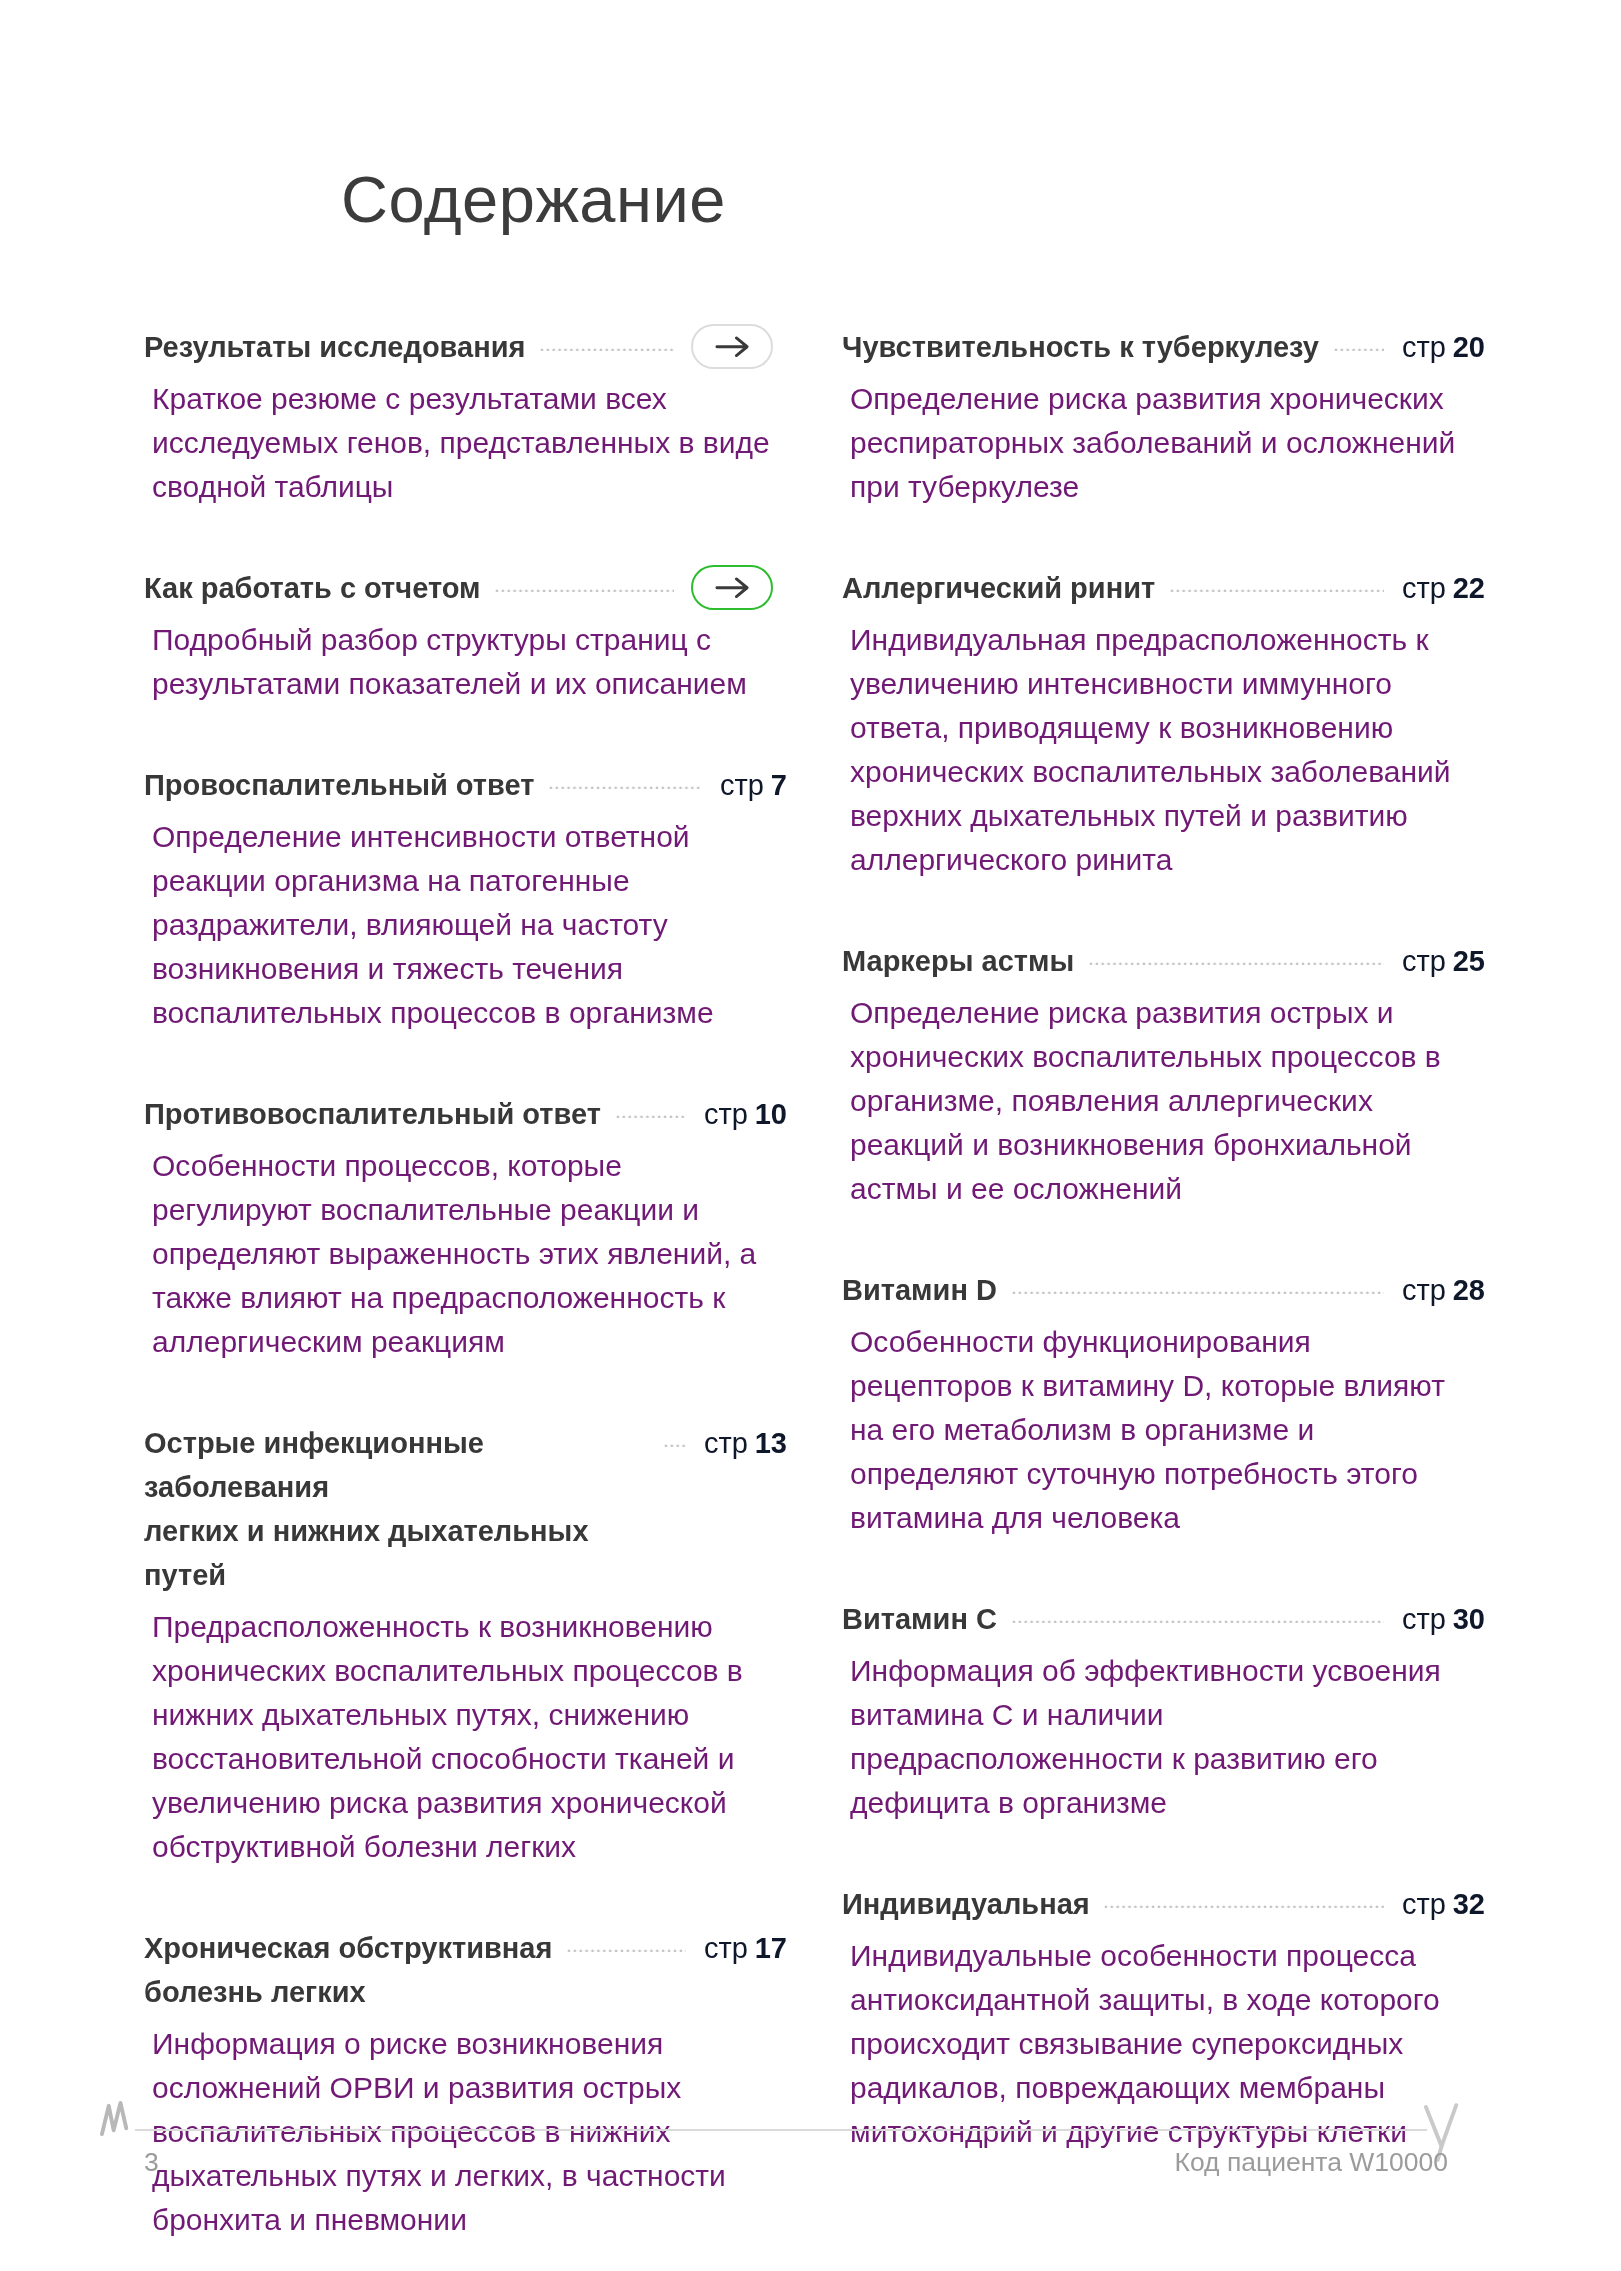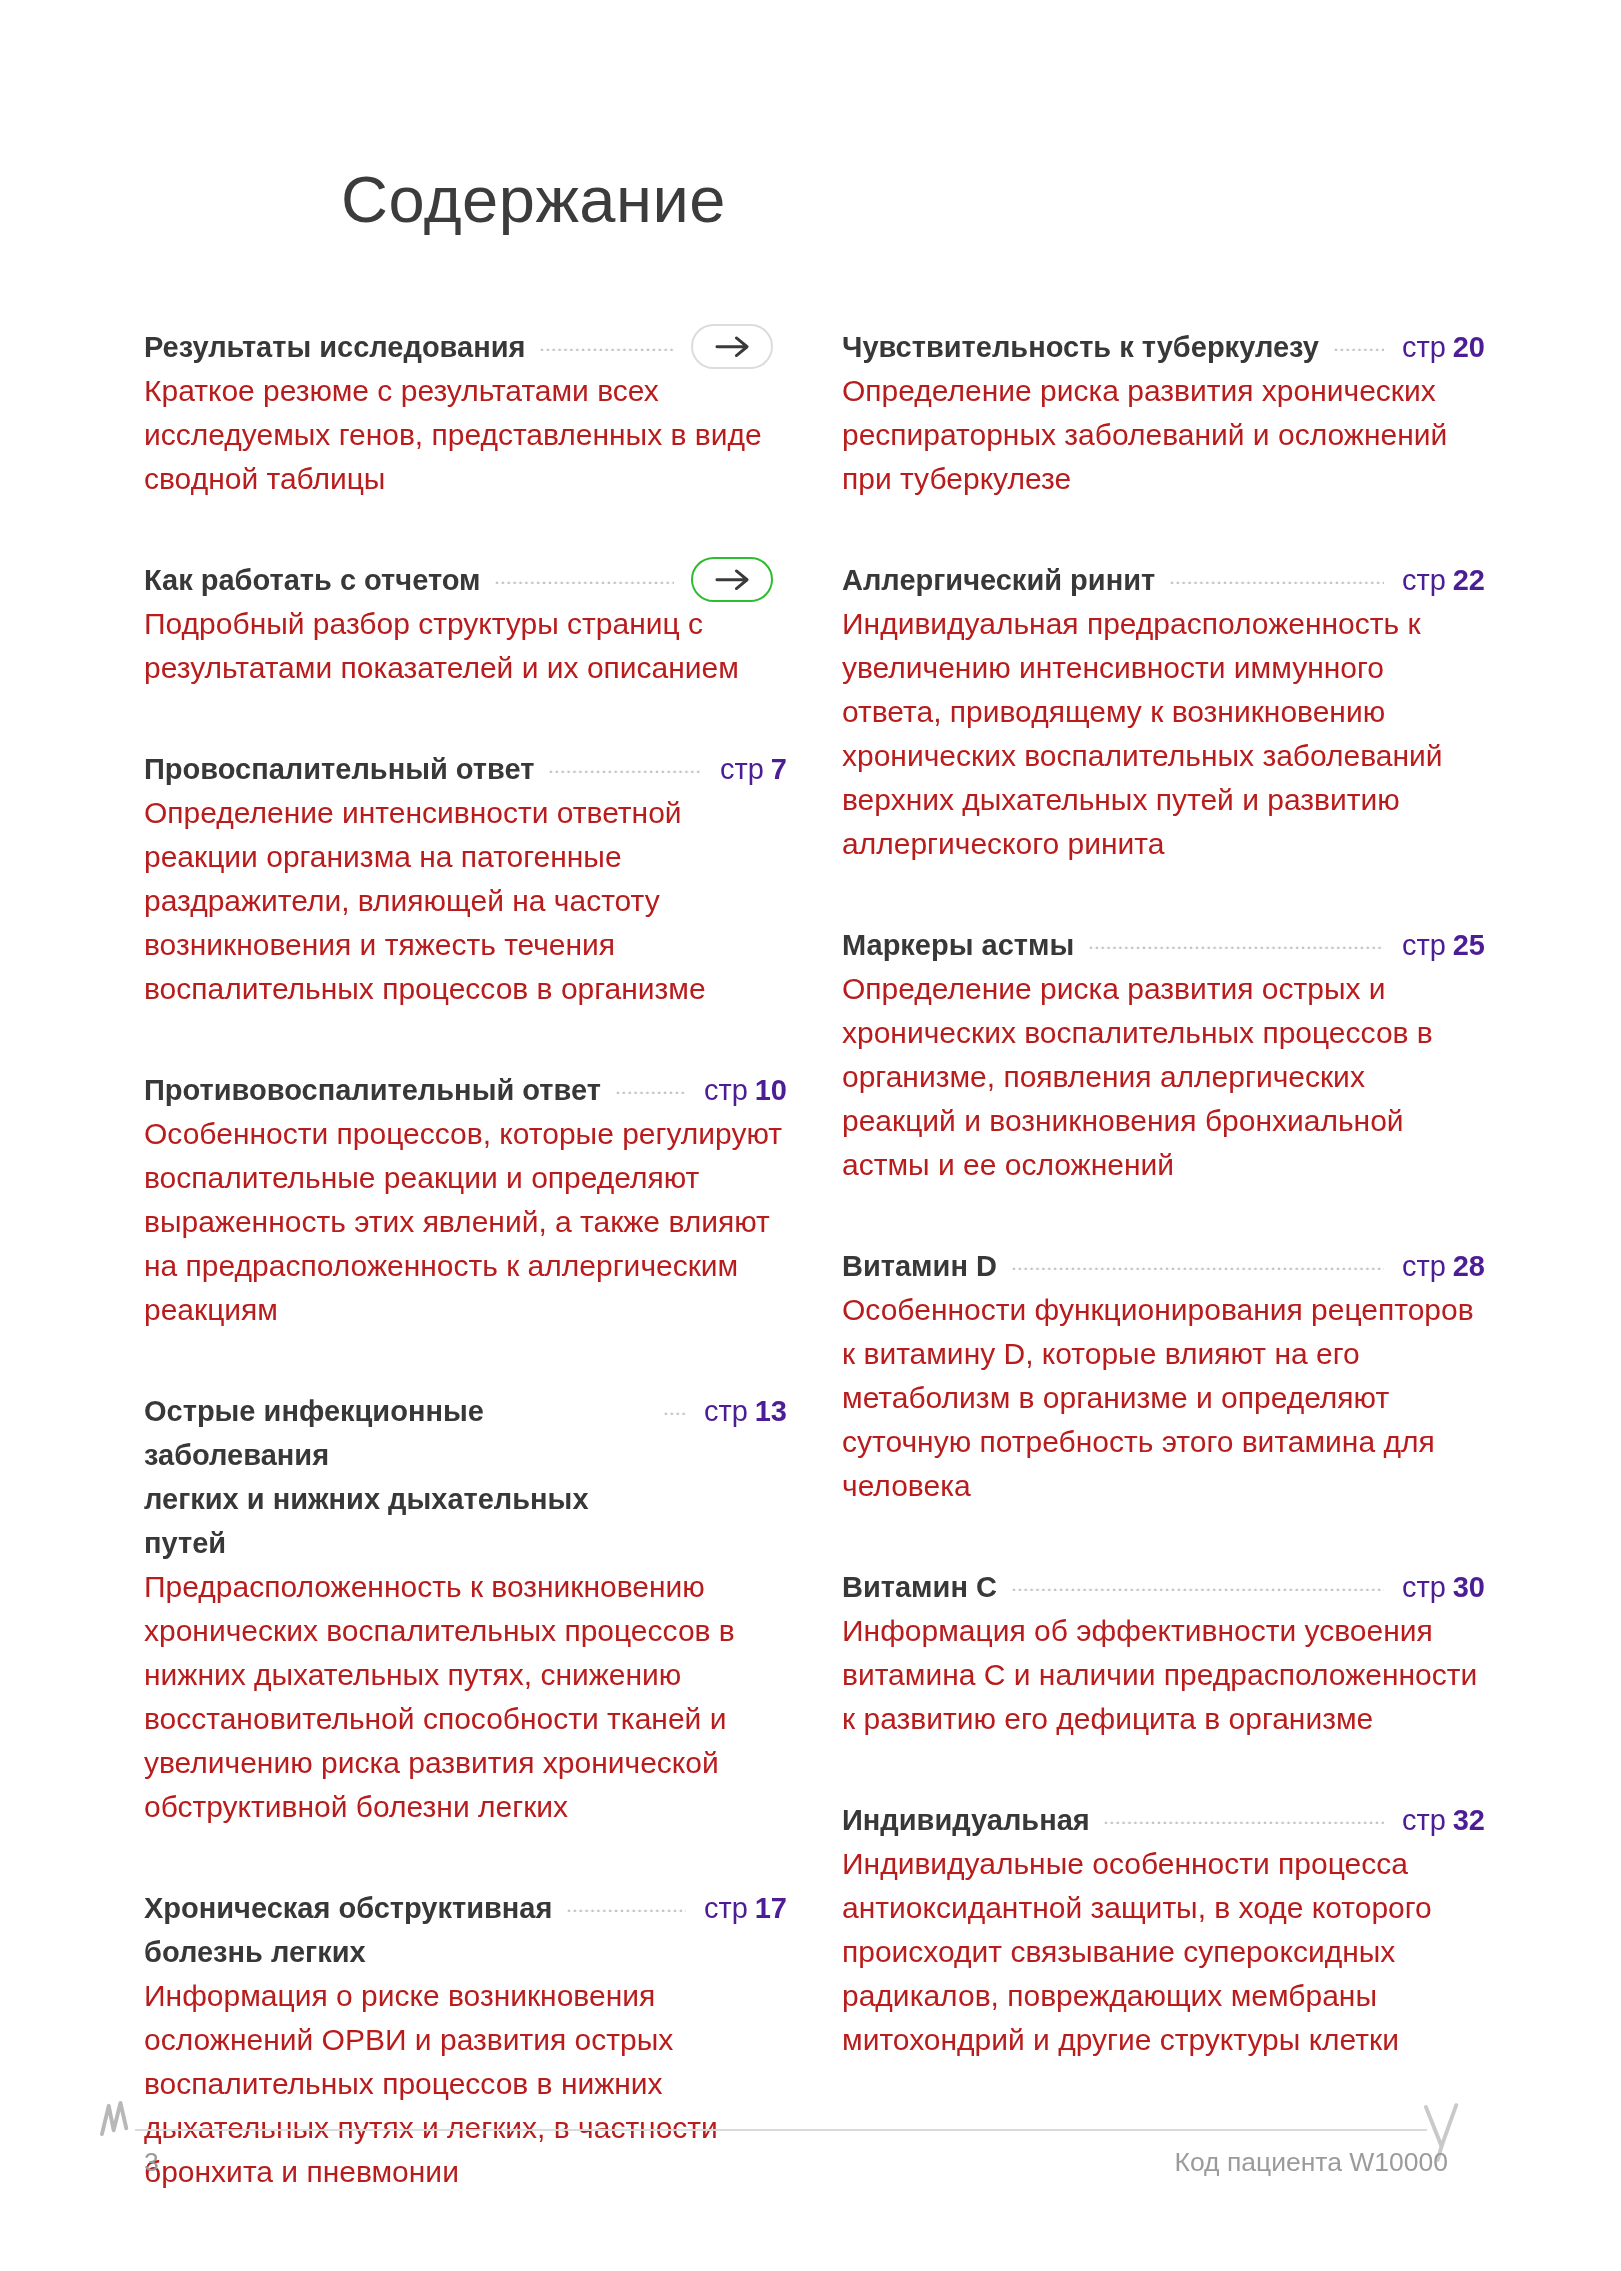--- a/index.html
+++ b/index.html
@@ -21,32 +21,32 @@
   .entry-head{display:flex;align-items:flex-start}
   .entry-title{
     margin:0;font-size:29px;line-height:44px;font-weight:700;color:#383838;
     white-space:pre-line;cursor:pointer;
   }
   .leader{
     flex:1 1 auto;min-width:23.5px;height:3.9px;margin:22.5px 17.6px 0 13.7px;
     background-image:radial-gradient(circle,#c3c3c3 1.4px,rgba(0,0,0,0) 1.6px);
     background-size:5.9px 3.9px;background-repeat:repeat-x;background-position:left center;
   }
-  .page-ref{font-size:29px;line-height:44px;white-space:nowrap;color:#4c1d95;flex:none}
+  .page-ref{font-size:29px;line-height:44px;white-space:nowrap;color:#0f172a;flex:none}
   .page-word{font-weight:400}
   .page-num{font-weight:700;margin-left:6.9px}
   .arrow-btn{
     width:82px;height:45px;box-sizing:border-box;flex:none;
     border:2px solid #dcdcdc;border-radius:23.5px;background:#fff;
     display:flex;align-items:center;justify-content:center;
     margin-top:-1px;margin-right:13.7px;cursor:pointer;
   }
   .arrow-btn.green{border-color:#2ebd2e;border-width:2.9px}
   .entry-desc{
-    margin:0;font-size:30px;line-height:44px;font-weight:400;color:#b91c1c;
+    margin:8px;font-size:30px;line-height:44px;font-weight:400;color:#701a75;
   }
   .footer-line{
     position:absolute;left:135px;top:2129px;width:1292px;height:2px;
     background:#dadada;
   }
   .scribble-left{position:absolute;left:99px;top:2099px}
   .scribble-right{position:absolute;left:1423px;top:2103px}
   .footer-row{
     position:absolute;left:144px;top:2147px;width:1304px;
     display:flex;justify-content:space-between;align-items:baseline;

